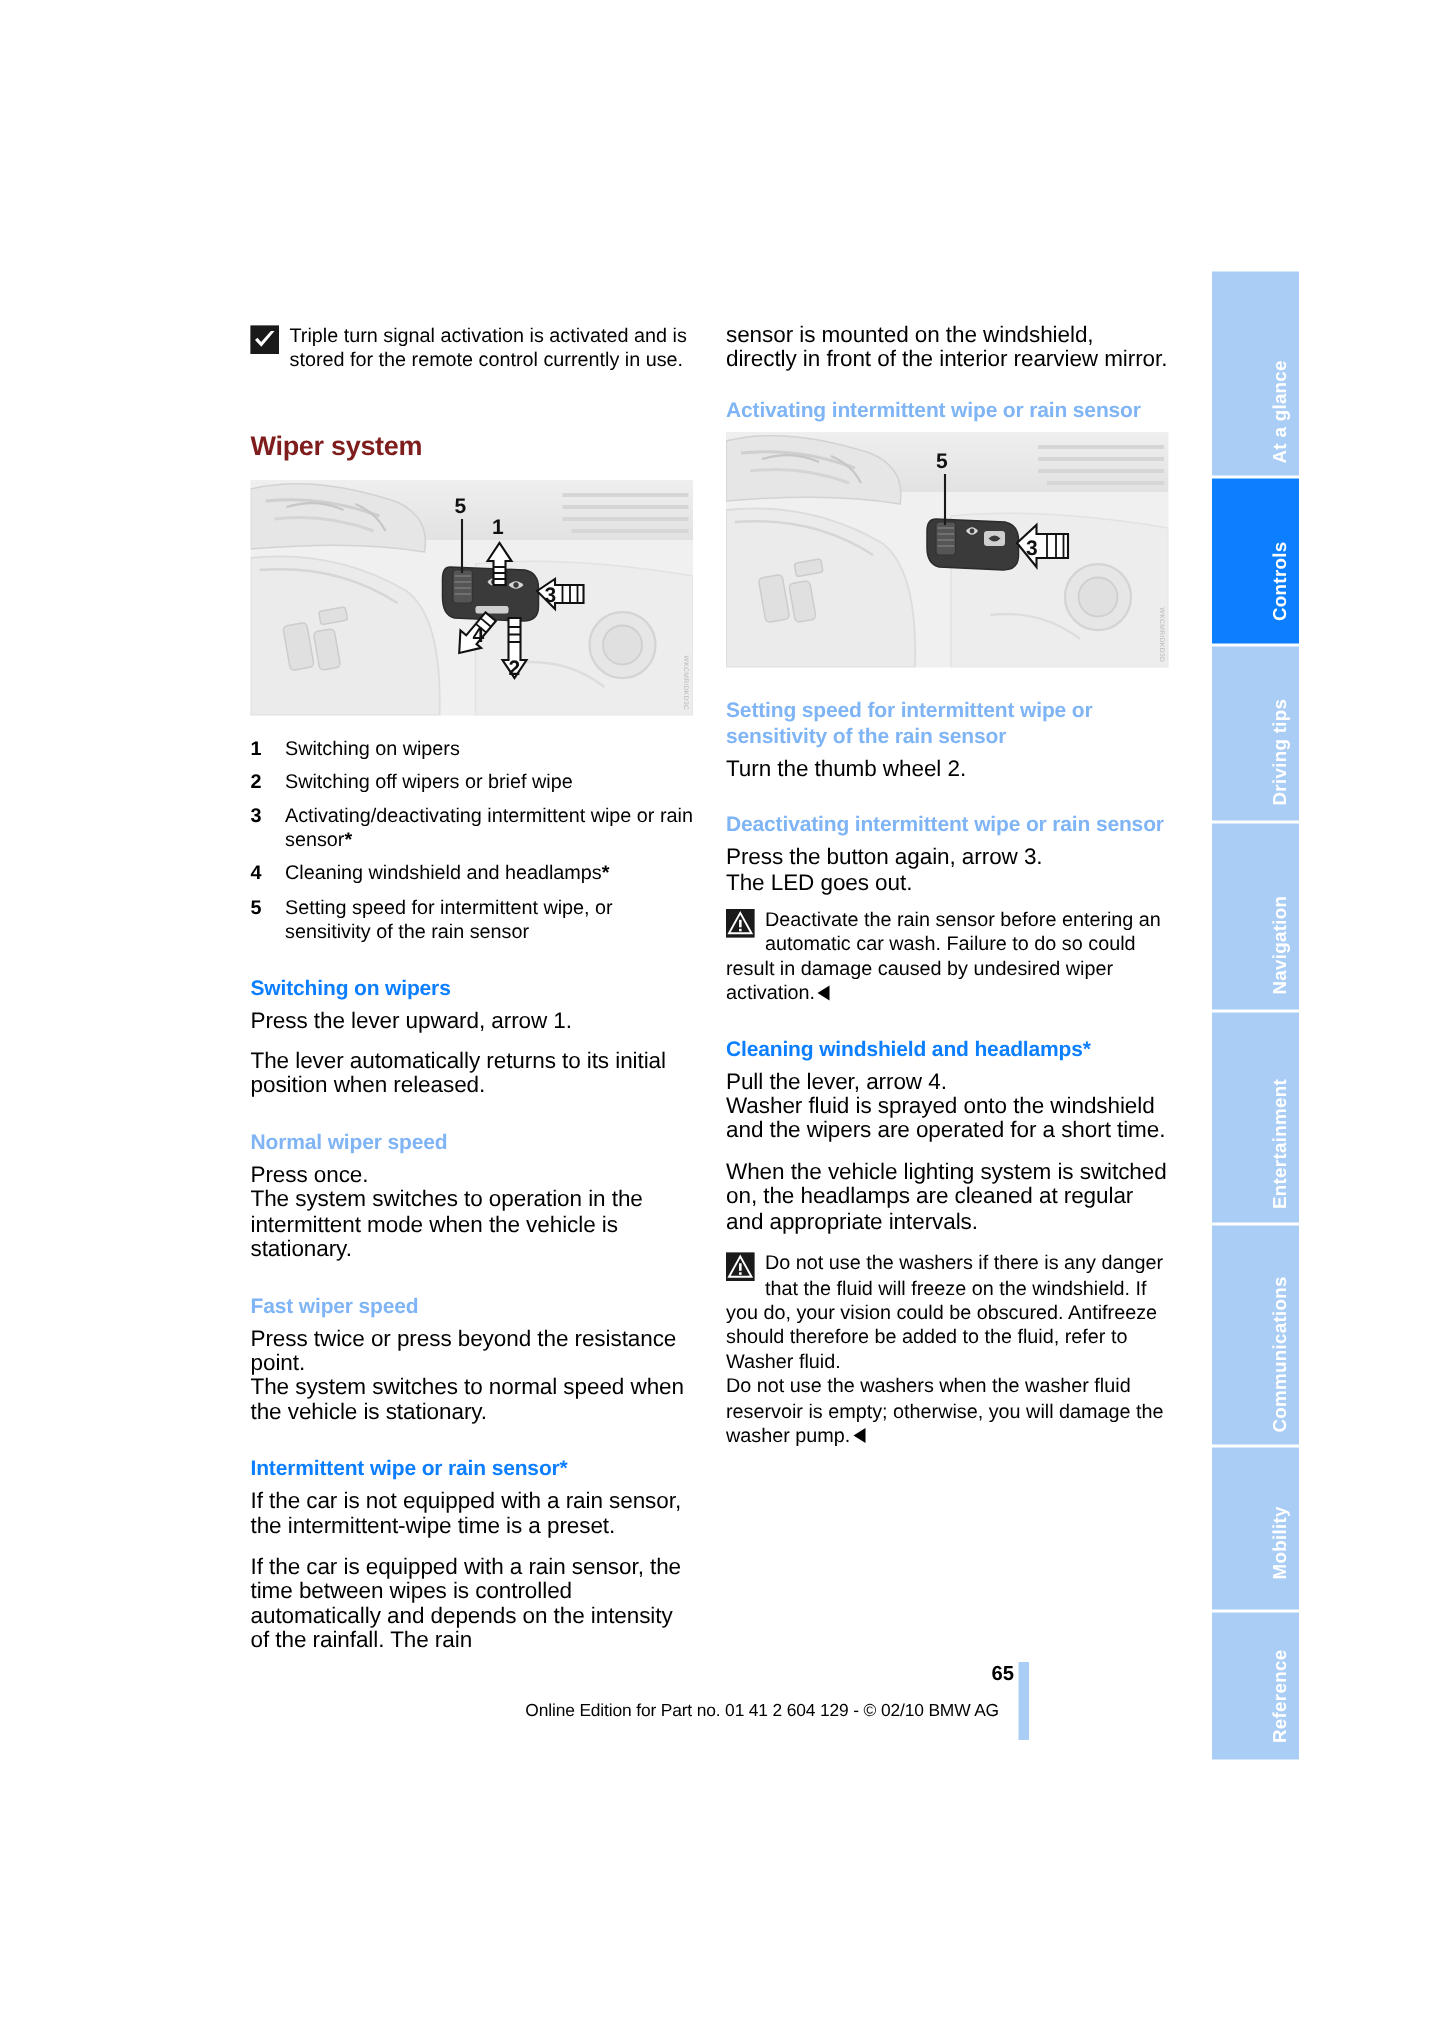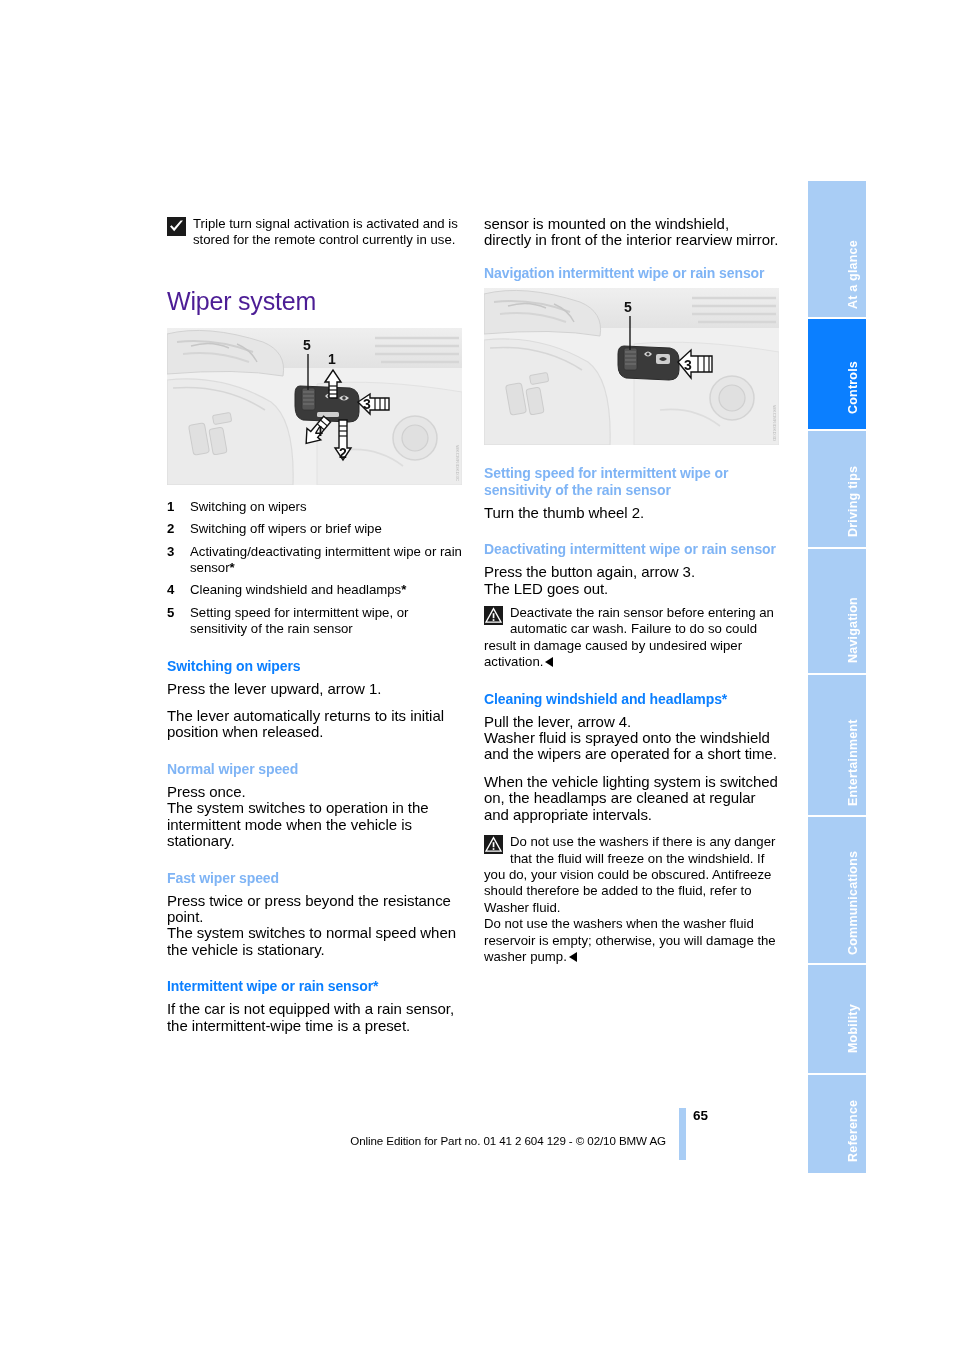--- a/index.html
+++ b/index.html
@@ -69,23 +69,23 @@
   p.body {
     margin: 0 0 11px 0;
     font-size: 15px;
     line-height: 16.4px;
     letter-spacing: -0.05px;
   }
   p.body.tight { margin-bottom: 0; }
 
   h1.section-title {
     margin: 38px 0 12px 0;
-    font-size: 25px;
-    font-weight: normal;
-    color: #4c1d95;
+    font-size: 18px;
+    font-weight: bold;
+    color: #7f1d1d;
     letter-spacing: -0.2px;
   }
   h2.head-dark {
     margin: 20px 0 6px 0;
     font-size: 14px;
     font-weight: bold;
     color: #0b7fff;
     line-height: 17px;
     letter-spacing: -0.1px;
   }
@@ -161,21 +161,21 @@
 
   
   .footer {
     position: absolute;
     left: 0;
     top: 1108px;
     width: 954px;
   }
   .page-num {
     position: absolute;
-    left: 644px;
+    left: 612px;
     top: 0;
     width: 64px;
     text-align: right;
     font-size: 13.5px;
     font-weight: bold;
   }
   .page-bar {
     position: absolute;
     left: 679px;
     top: 0;
@@ -385,28 +385,29 @@
     <h2 class="head-light">Normal wiper speed</h2>
     <p class="body" style="white-space:pre-line">Press once.
 The system switches to operation in the intermittent mode when the vehicle is stationary.</p>
 
     <h2 class="head-light">Fast wiper speed</h2>
     <p class="body" style="white-space:pre-line">Press twice or press beyond the resistance point.
 The system switches to normal speed when the vehicle is stationary.</p>
 
     <h2 class="head-dark">Intermittent wipe or rain sensor*</h2>
     <p class="body">If the car is not equipped with a rain sensor, the intermittent-wipe time is a preset.</p>
+    <p class="body">If the car is equipped with a rain sensor, the time between wipes is controlled automatically and depends on the intensity of the rainfall. The rain</p>
 
   </div>
 
   <div class="col col-right">
 
     <p class="body">sensor is mounted on the windshield, directly in front of the interior rearview mirror.</p>
 
-    <h2 class="head-light" style="margin-top:16px">Navigation intermittent wipe or rain sensor</h2>
+    <h2 class="head-light" style="margin-top:16px">Activating intermittent wipe or rain sensor</h2>
 
     <div class="figure" style="margin-top:6px">
       <svg class="fig-svg" width="295" height="157" viewBox="0 0 295 157">
         <defs>
           <linearGradient id="dashR" x1="0" y1="0" x2="0" y2="1">
             <stop offset="0%" stop-color="#efefef"></stop>
             <stop offset="100%" stop-color="#e2e2e2"></stop>
           </linearGradient>
         </defs>
         <rect width="295" height="157" fill="#f0f0f0"></rect>

